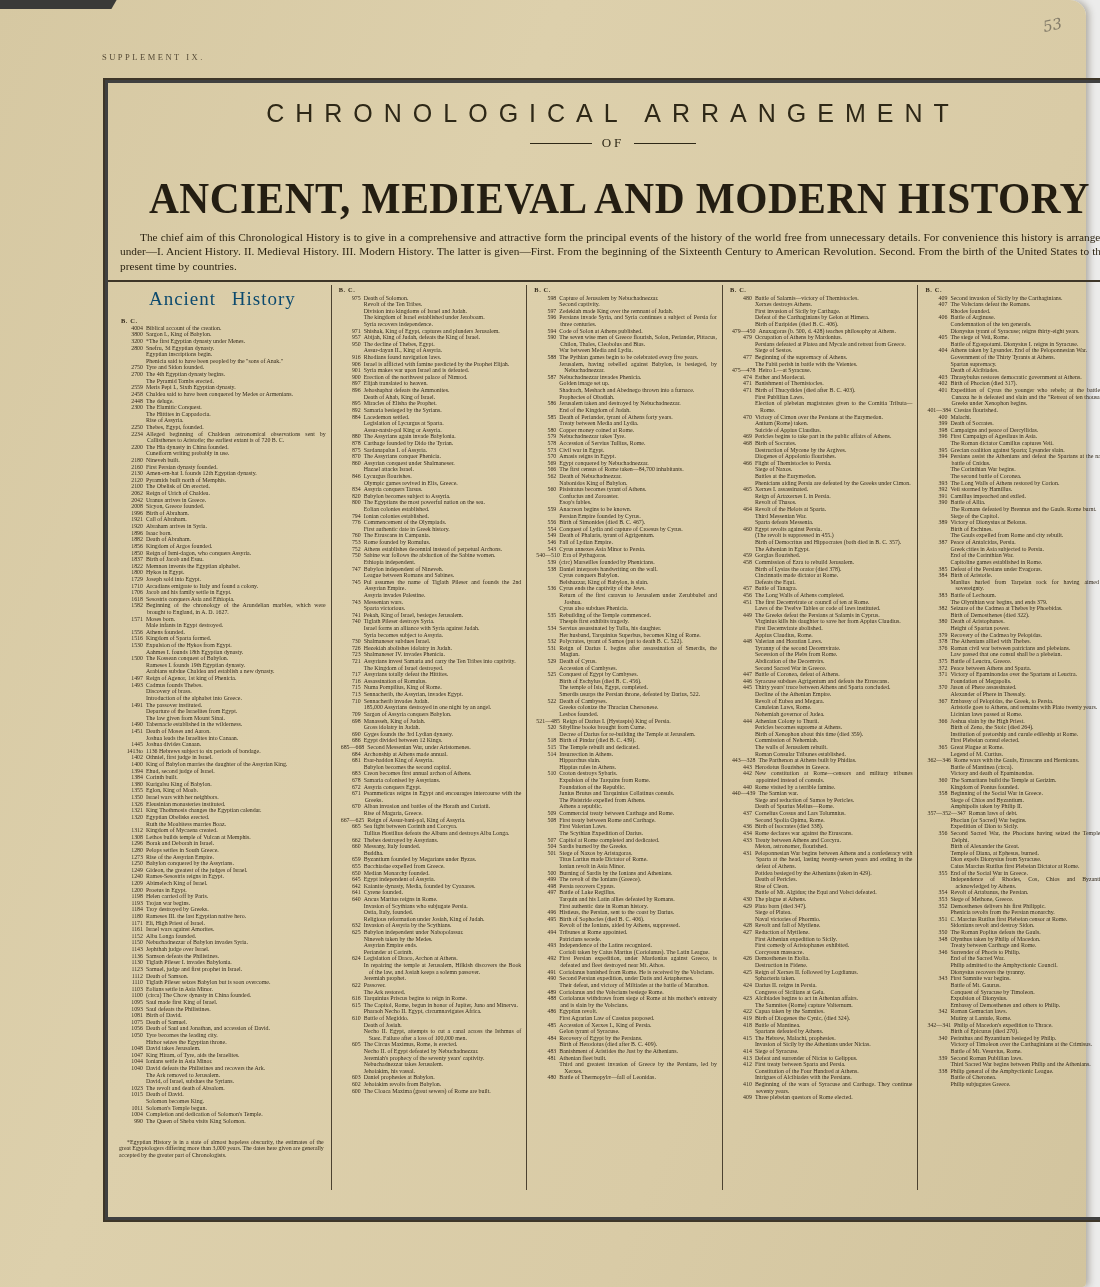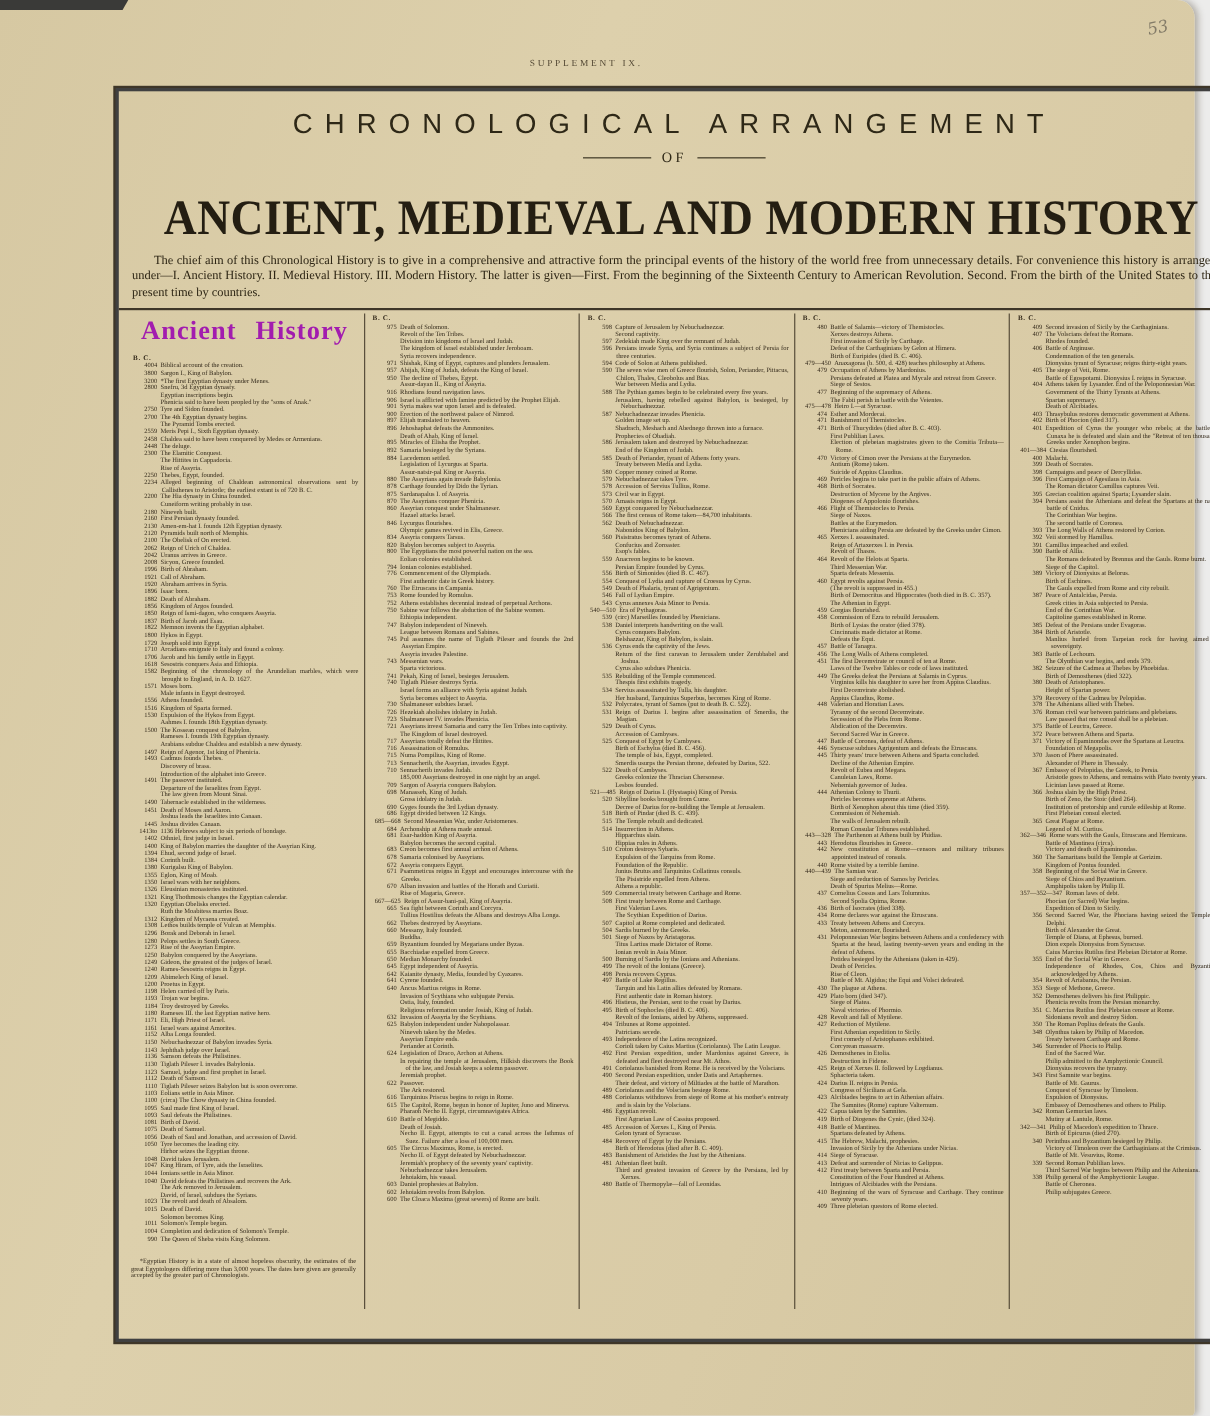--- a/index.html
+++ b/index.html
@@ -5,21 +5,21 @@
   html,body{margin:0;padding:0;}
   body{width:1100px;height:1287px;position:relative;overflow:hidden;
        background:#ececeb;font-family:"Liberation Serif",serif;}
   .paper{position:absolute;left:0;top:0;width:1086px;height:1287px;
          background:linear-gradient(112deg,#d6c8a2 0%,#ddd0ac 35%,#d9cba6 70%,#d2c49e 100%);
          border-radius:0 16px 4px 0;box-shadow:3px 0 7px rgba(60,50,30,.35);}
   .scan-sliver{position:absolute;left:0;top:0;width:120px;height:9px;
          background:#3a3a38;transform:skewX(-30deg) translateX(-6px);}
   .pageno{position:absolute;right:38px;top:16px;font-style:italic;font-size:15px;
          color:#837b68;transform:rotate(-12deg);font-family:"DejaVu Serif",serif;}
-  .supplement{position:absolute;left:102px;top:52px;width:862px;text-align:center;
+  .supplement{position:absolute;left:102px;top:52px;width:862px;text-align:left;
          font-size:8.5px;letter-spacing:2.5px;color:#554a36;}
   .frame{position:absolute;left:104px;top:79px;width:1018px;height:1142px;
          border:4px solid #404040;box-sizing:border-box;}
   .frame::before{content:"";position:absolute;left:-5px;top:-5px;right:-5px;bottom:-5px;
          border:2px solid #3e3628;pointer-events:none;}
   .head{padding-top:16px;}
   .t1{text-align:center;font-family:"Liberation Sans",sans-serif;font-weight:400;
       font-size:25px;letter-spacing:11px;color:#2e2817;margin:0;}
   .of-row{display:flex;align-items:center;justify-content:center;gap:10px;margin:7px 0 2px;}
   .of-line{width:62px;height:1px;background:#2e2817;}
@@ -29,22 +29,22 @@
       transform:scaleX(.92);transform-origin:center;color:#241e12;letter-spacing:.5px;margin:0;}
   .copyright{text-align:center;font-size:9.5px;color:#352c1c;margin-top:5px;}
   .intro{font-size:11.3px;font-weight:400;text-align:justify;color:#2d2514;
          padding:6px 12px 7px 12px;text-indent:20px;line-height:1.28;margin:0;}
   .body-rule{height:0;border-top:2px solid #3e3628;margin:0 0;}
   .cols{display:flex;height:908px;padding:3px 5px 0 6px;box-sizing:border-box;}
   .col{flex:1;padding:0 5px;overflow:hidden;font-size:5.9px;line-height:1.12;
        color:#33291a;text-align:justify;}
   .col+.col{border-left:1px solid #4c4230;}
   .col1{flex:1.12;}
-  .ancient{font-size:24px;font-weight:700;text-align:center;letter-spacing:1px;
-       word-spacing:10px;margin:3px 0 7px;color:#a21caf;}
+  .ancient{font-size:19px;font-weight:400;text-align:center;letter-spacing:1px;
+       word-spacing:10px;margin:3px 0 7px;color:#0c4a6e;}
   .bc{font-size:6.4px;font-weight:700;letter-spacing:.6px;margin:1px 0 1px 2px;}
   p{margin:0;}
   .e{padding-left:28px;text-indent:-24px;}
   .e .n{display:inline-block;min-width:20px;text-align:right;margin-right:3px;text-indent:0;}
   .c{padding-left:32px;text-indent:-5px;}
   .fn{margin-top:14px;text-indent:8px;padding-right:2px;}
 </style>
 </head>
 <body>
 

